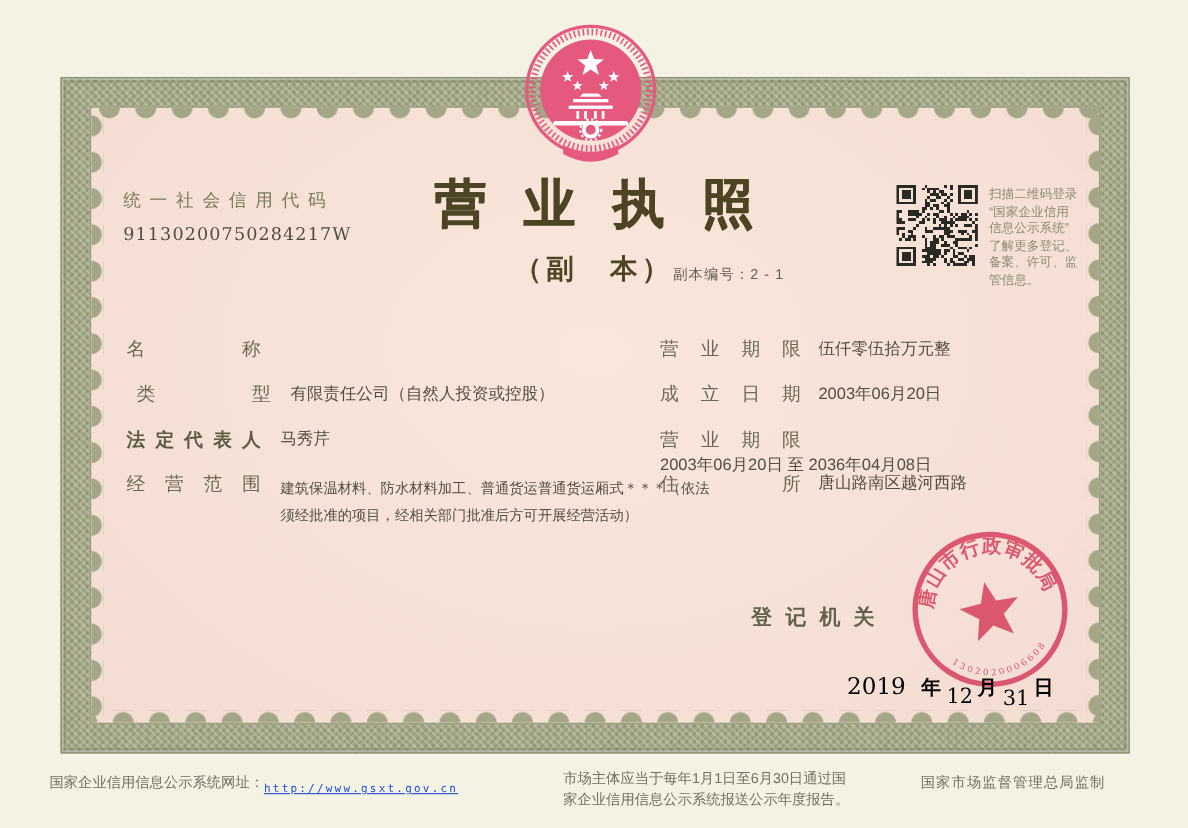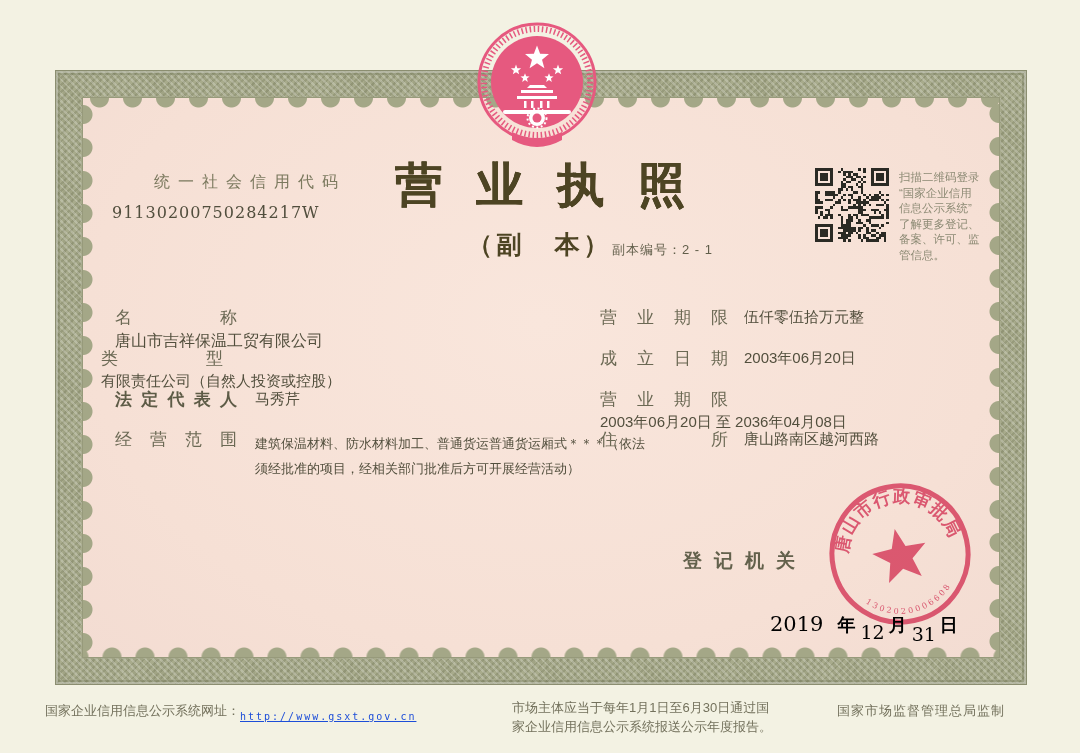--- a/index.html
+++ b/index.html
@@ -36,21 +36,21 @@
   .sc-left{top:27px;bottom:27px;left:27px;width:11px;
     background-image:radial-gradient(circle at 0px 50%, #a4a787 9px, rgba(0,0,0,0) 10px);
     background-size:11px 33px;background-repeat:repeat-y;}
   .sc-right{top:27px;bottom:27px;right:27px;width:11px;
     background-image:radial-gradient(circle at 100% 50%, #a4a787 9px, rgba(0,0,0,0) 10px);
     background-size:11px 33px;background-repeat:repeat-y;background-position:right;}
 
   
   .emblem{position:absolute;left:472px;top:14px;z-index:3;}
   .credit-block{position:absolute;left:112px;top:172px;z-index:2;}
-  .credit-label{font-size:16px;letter-spacing:8px;color:#7b795e;font-weight:500;margin-left:42px;}
+  .credit-label{font-size:16px;letter-spacing:8px;color:#7b795e;font-weight:500;}
   .credit-code{margin-top:10px;font-family:"DejaVu Serif","Liberation Serif",serif;
     font-size:16px;letter-spacing:1px;color:#514e3d;}
   .title{position:absolute;left:0;right:0;top:154px;text-align:center;z-index:2;
     font-size:47px;font-weight:700;color:#4d4423;letter-spacing:34px;text-indent:34px;
     text-shadow:.6px 0 0 currentColor,0 .4px 0 currentColor;}
   .subtitle{position:absolute;left:0;right:0;top:228px;text-align:center;z-index:2;
     font-size:25px;font-weight:700;color:#4d4423;letter-spacing:4px;}
   .copy-no{position:absolute;left:612px;top:241px;font-size:13px;color:#615e4a;z-index:2;letter-spacing:1px;}
   .qr{position:absolute;left:815px;top:168px;width:74px;height:74px;z-index:2;}
   .qr svg{display:block;shape-rendering:crispEdges;}
@@ -431,23 +431,22 @@
 </div>
 <div class="qr-caption">扫描二维码登录
 “国家企业信用
 信息公示系统”
 了解更多登记、
 备案、许可、监
 管信息。</div>
 
 <div class="row col-l" style="left:115px;top:306px;flex-direction:column;">
   <span class="flabel">名称</span>
-  <span class="fvalue v-name">唐山市吉祥保温工贸有限公司</span>
-</div>
-<div class="row col-l" style="left:101px;top:347px;flex-direction:column;">
+</div>
+<div class="row col-l" style="left:124px;top:347px;">
   <span class="flabel">类型</span>
   <span class="fvalue">有限责任公司（自然人投资或控股）</span>
 </div>
 <div class="row col-l" style="left:115px;top:388px;">
   <span class="flabel lr">法定代表人</span>
   <span class="fvalue">马秀芹</span>
 </div>
 <div class="row col-l" style="left:115px;top:428px;">
   <span class="flabel">经营范围</span>
   <span class="fvalue v-scope">建筑保温材料、防水材料加工、普通货运普通货运厢式＊＊＊（依法须经批准的项目，经相关部门批准后方可开展经营活动）</span>

